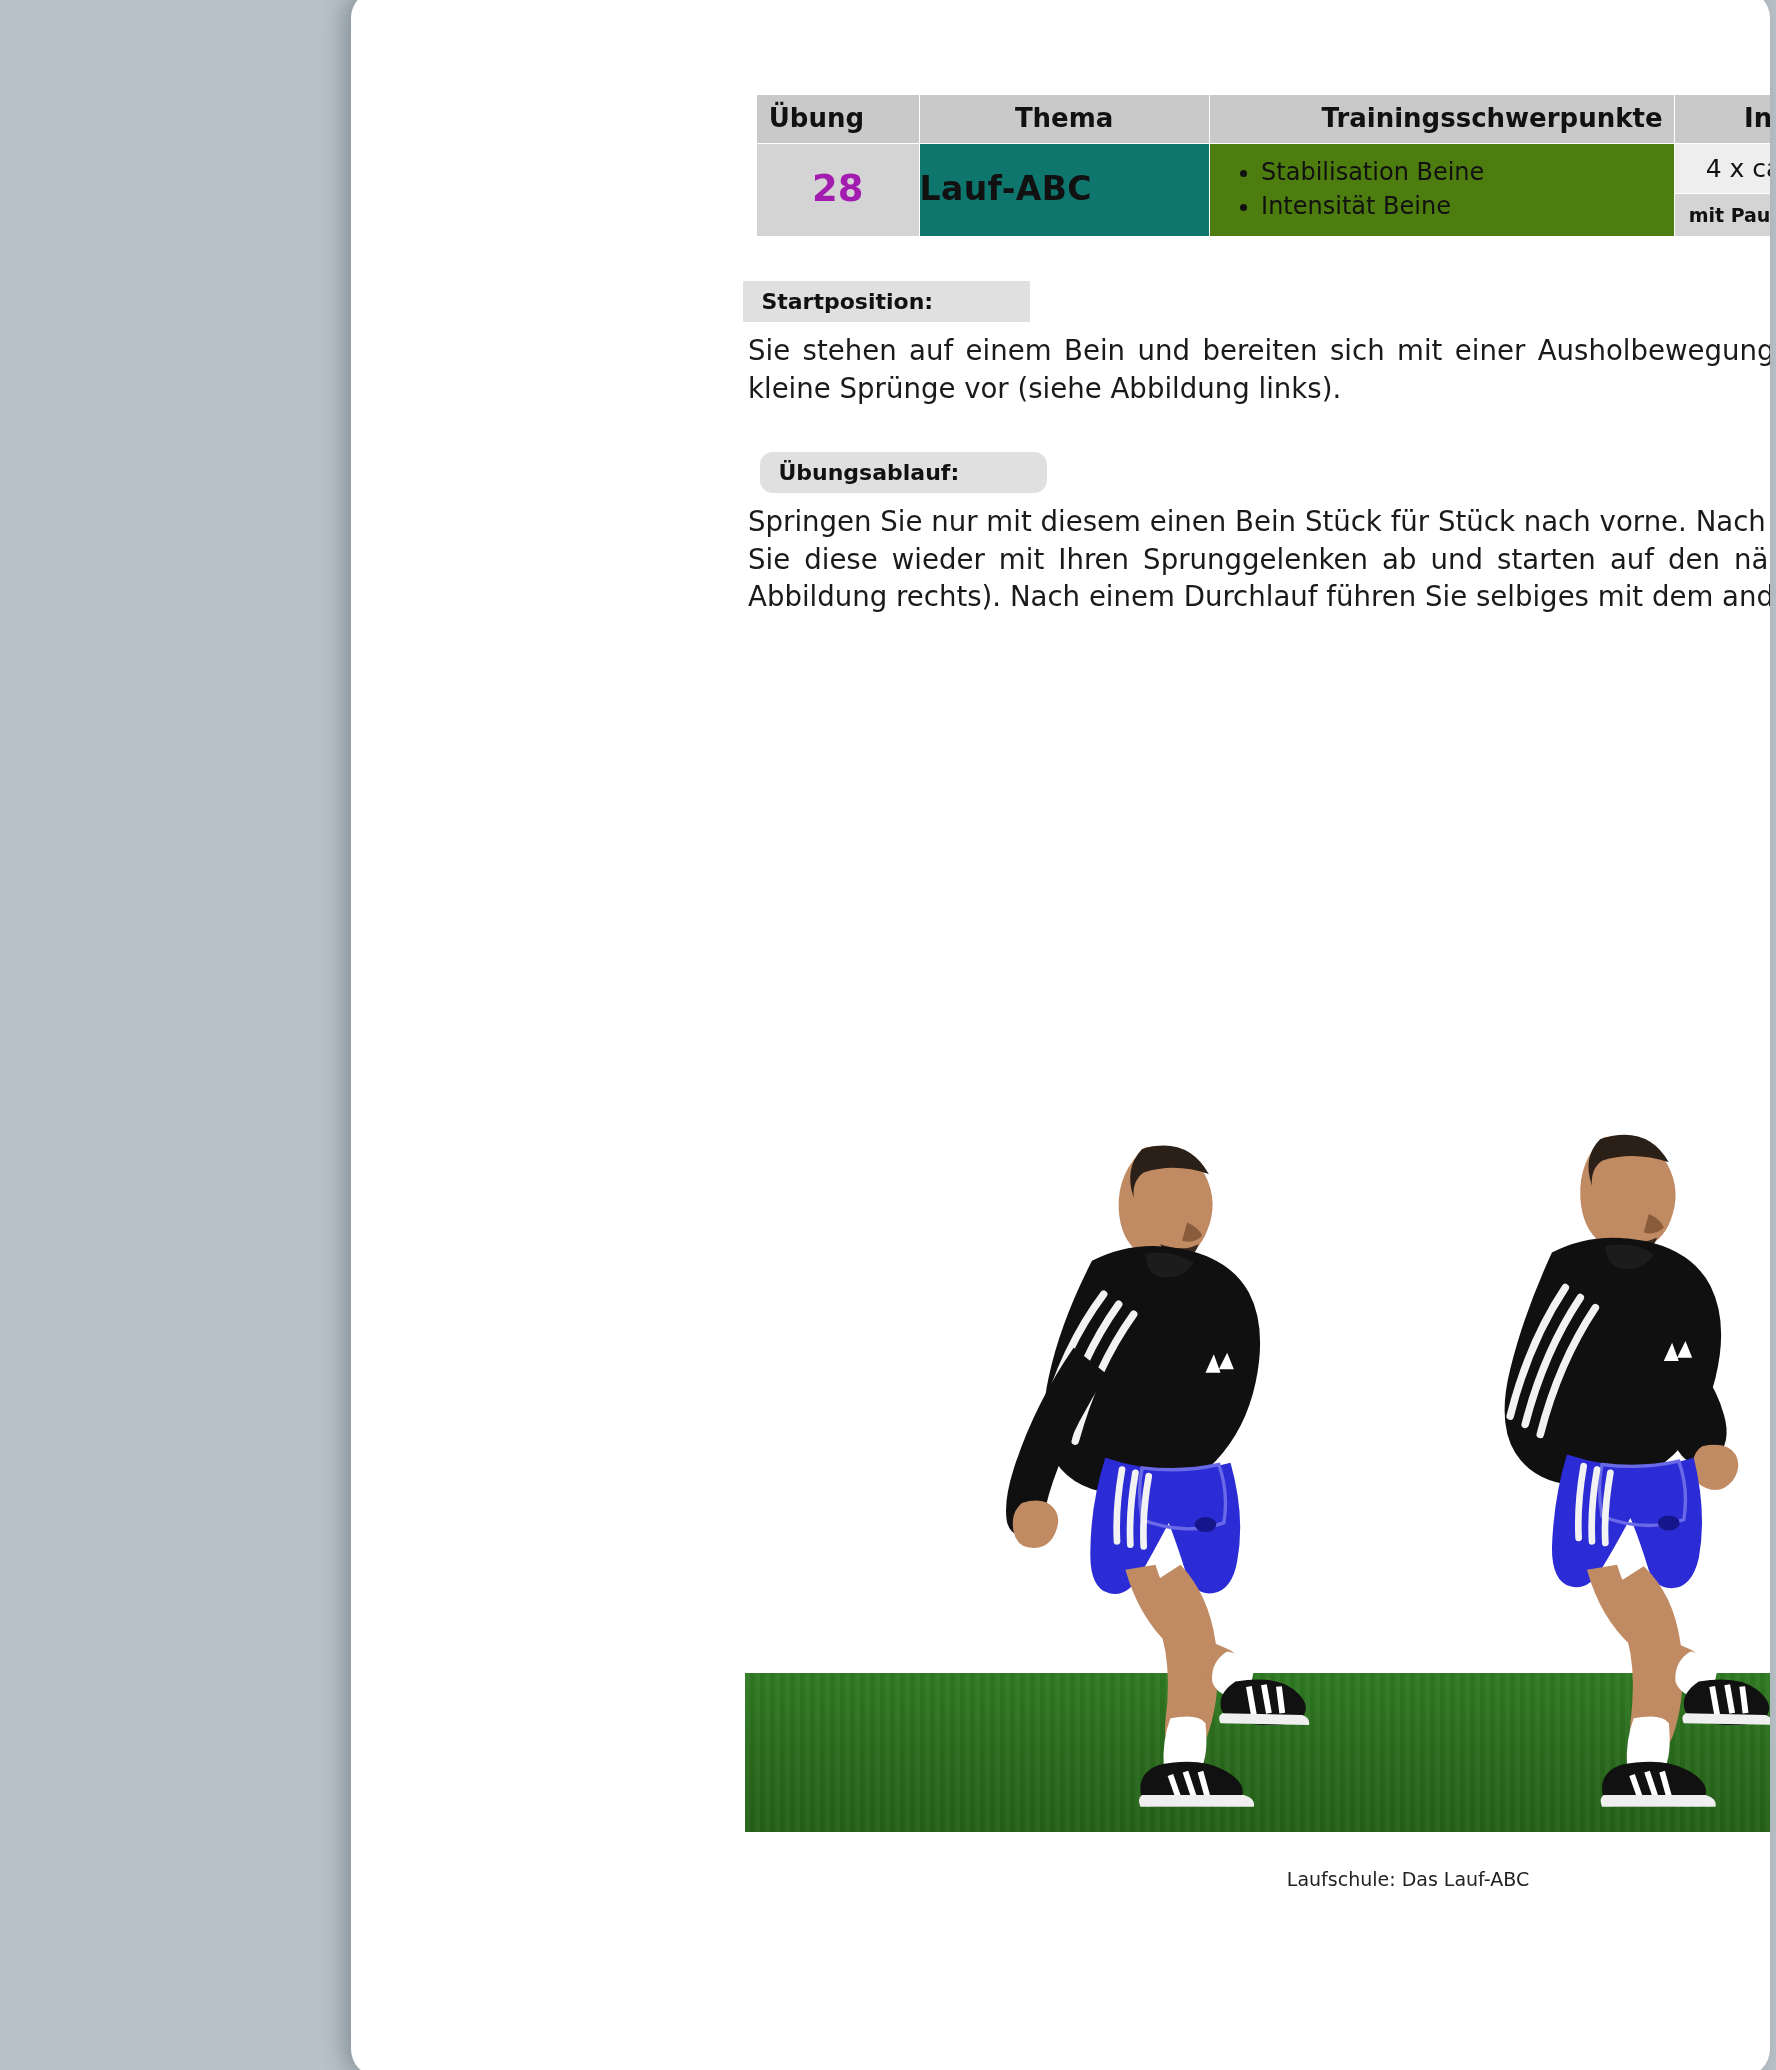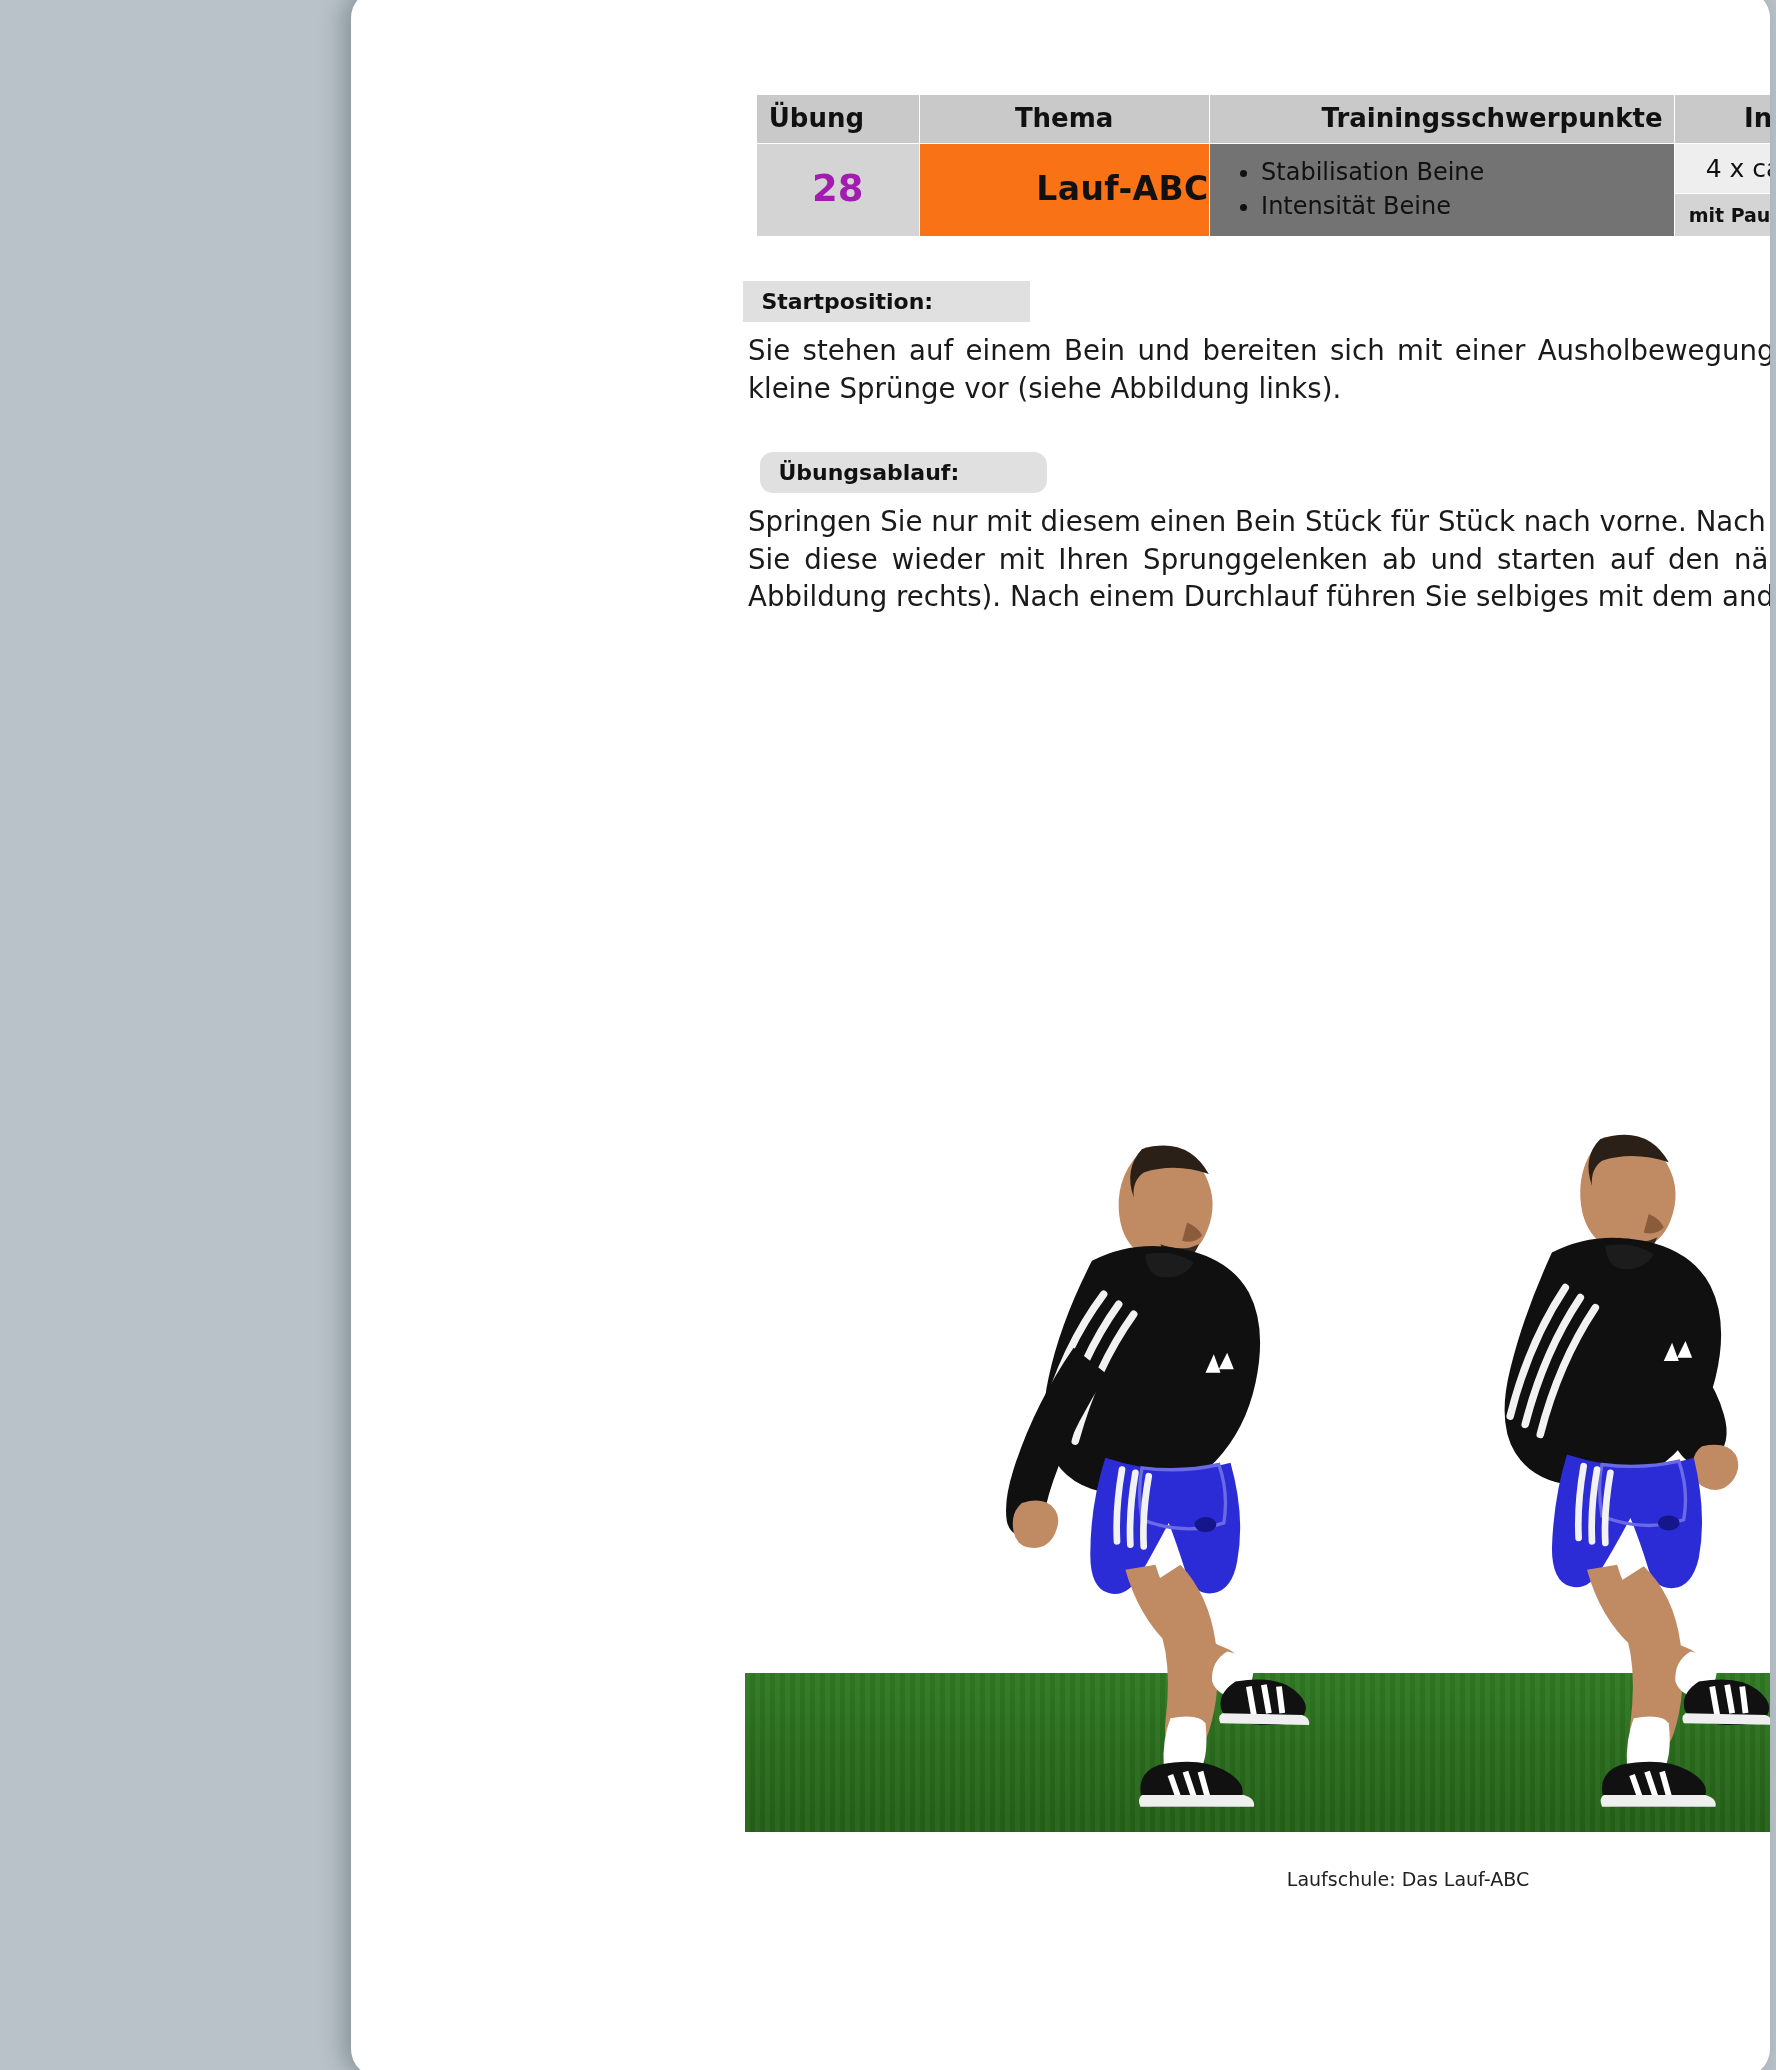--- a/index.html
+++ b/index.html
@@ -60,33 +60,33 @@
     width: 146px;
   }
   .cell-num .num {
     font-size: 37px;
     font-weight: bold;
     color: #a21caf;
     line-height: 1.0;
     padding: 13.4px 0 16.7px 0;
   }
   .cell-theme {
-    background: #f97316;
+    background: #0f766e;
     width: 296px;
-    text-align: right;
+    text-align: left;
   }
   .cell-theme .theme {
     font-size: 33px;
     font-weight: bold;
     color: #111;
     padding: 16.7px 0 20px 0;
     letter-spacing: 0.4px;
   }
   .cell-focus {
-    background: #737373;
+    background: #4d7c0f;
     width: 451px;
     padding: 6.7px 8.3px 8.3px 23.4px !important;
   }
   .focus-list {
     margin: 0;
     padding: 0 0 0 28px;
     list-style: disc;
   }
   .focus-list li {
     font-size: 24px;

